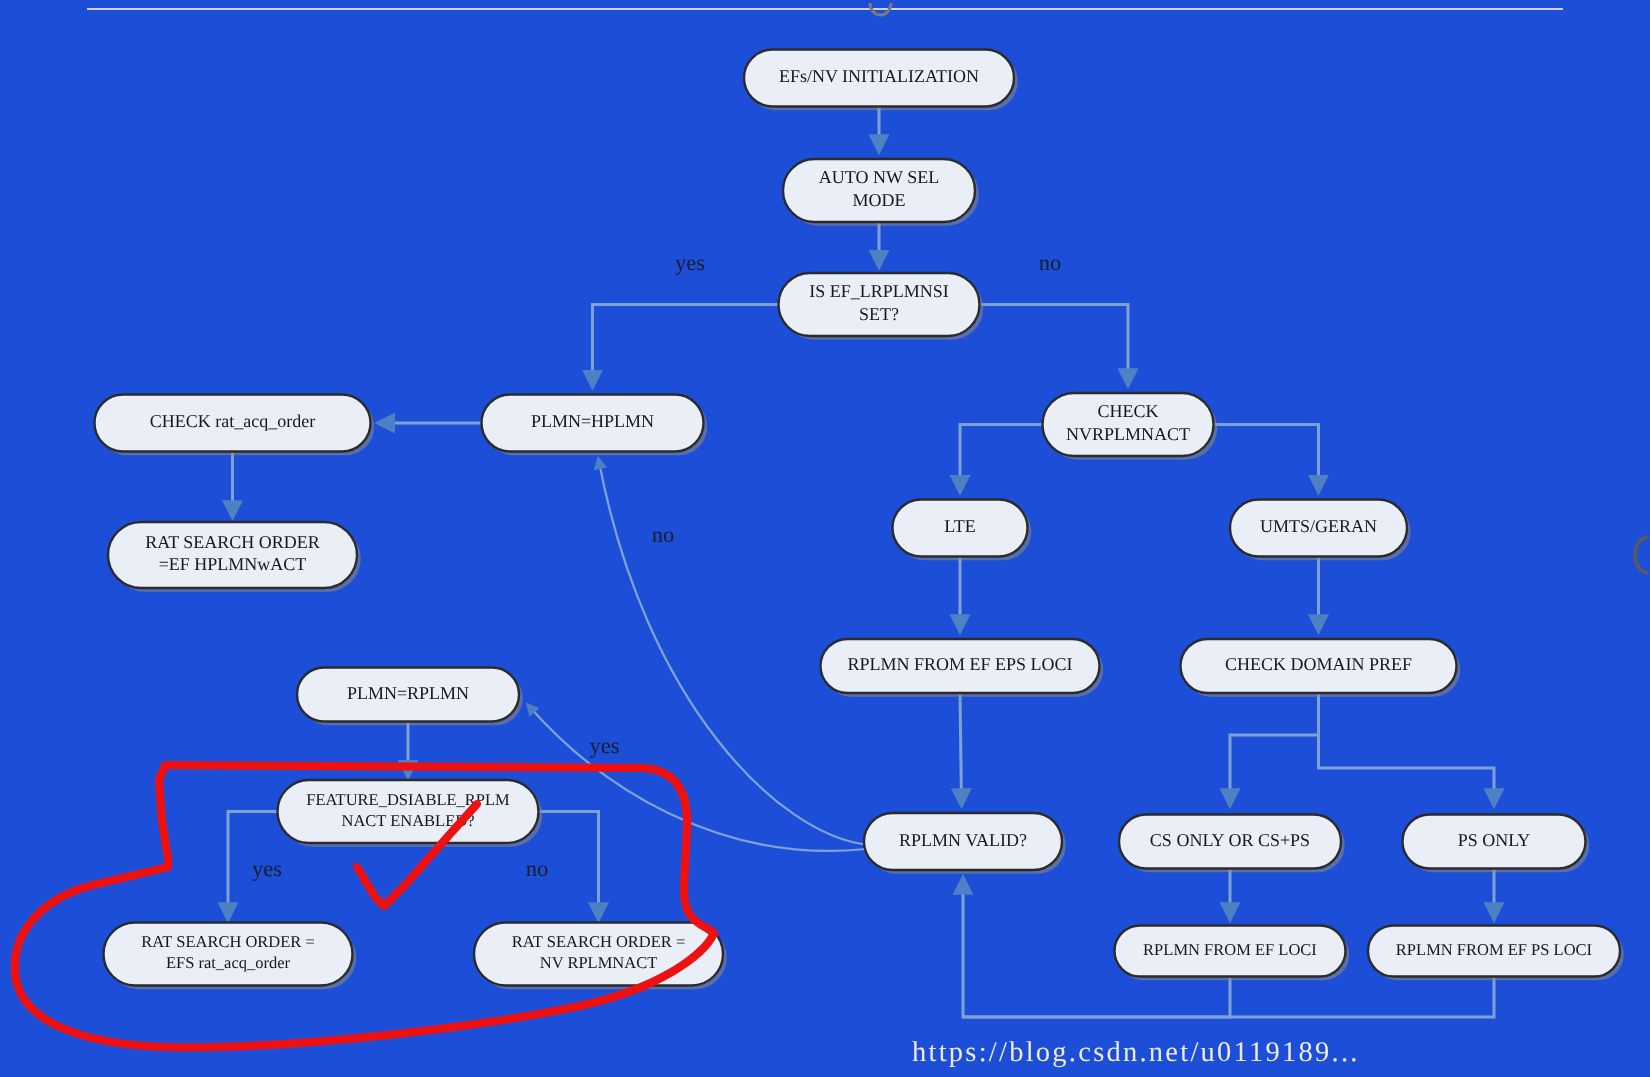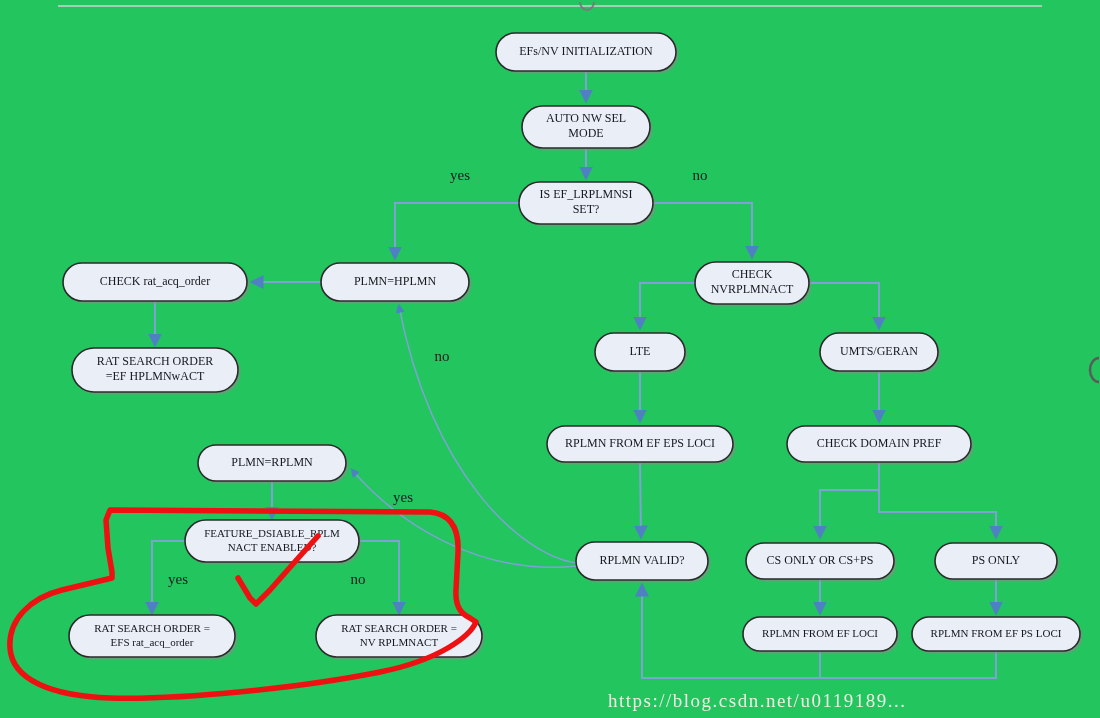--- a/index.html
+++ b/index.html
@@ -1,18 +1,18 @@
 <!DOCTYPE html>
 <html><head>
 <meta charset="utf-8">
 <style>
   html,body{margin:0;padding:0;background:#ffffff;}
   body{width:1100px;height:718px;overflow:hidden;
        font-family:"Liberation Serif","DejaVu Serif",serif;}
-  #stage{position:relative;width:1100px;height:718px;background:#22c55e;}
+  #stage{position:relative;width:1100px;height:718px;background:#1d4ed8;}
   svg#flow{position:absolute;left:0;top:0;width:1100px;height:718px;}
   .node-rect{fill:#e9eef7;stroke:#2b2b2b;stroke-width:1.6;}
   .node-shadow{fill:#8a8a8a;opacity:.55;}
   .node-label{font-family:"Liberation Serif","DejaVu Serif",serif;
               fill:#16181c;text-anchor:middle;dominant-baseline:middle;}
   .edge{fill:none;stroke:#7fa2d4;stroke-width:2;}
   .edge-thin{fill:none;stroke:#7fa2d4;stroke-width:1.5;}
   .edge-lbl{font-family:"Liberation Serif","DejaVu Serif",serif;
             font-size:15px;fill:#1b1d22;text-anchor:middle;}
   .annot{fill:none;stroke:#ee1111;stroke-width:5.5;

